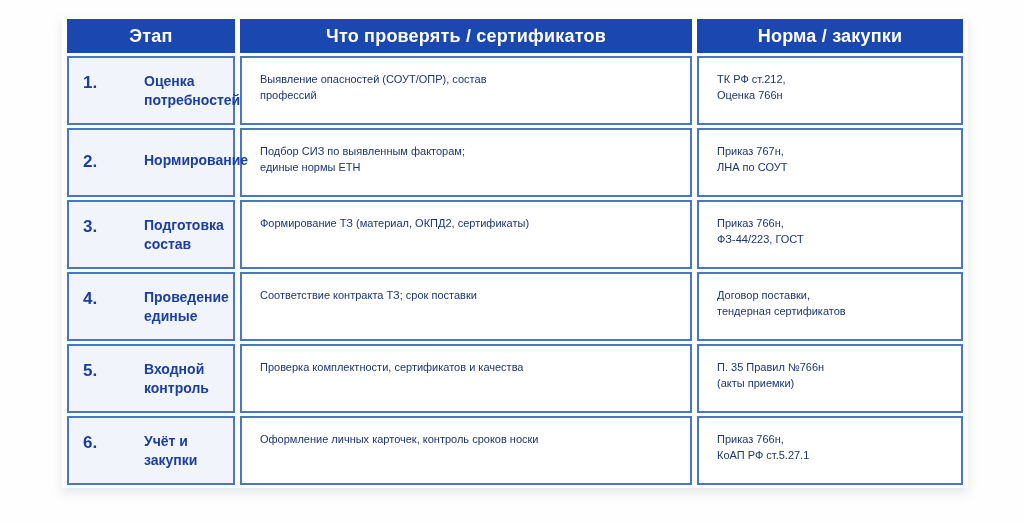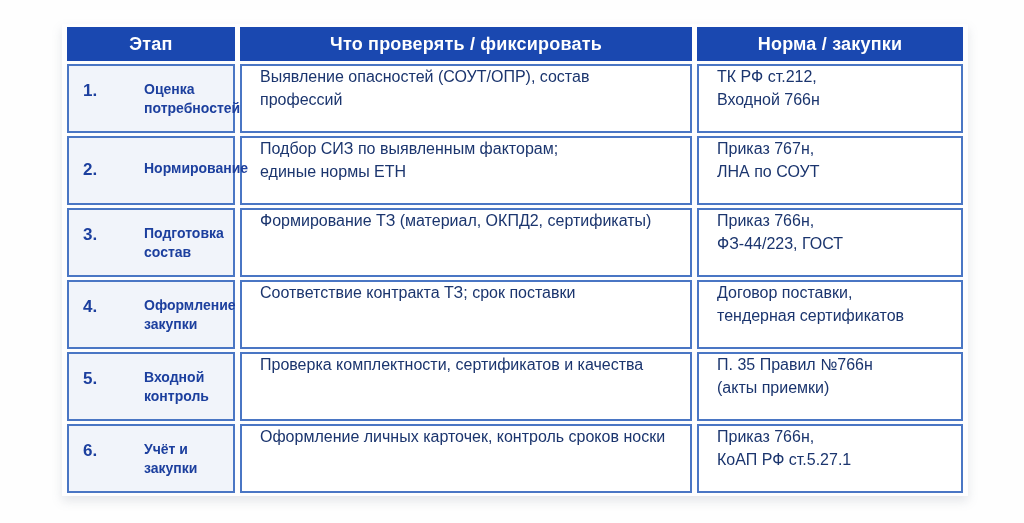--- a/index.html
+++ b/index.html
@@ -13,21 +13,21 @@
   }
   .slide {
     position: relative;
     width: 1024px;
     height: 523px;
     background: #fefefe;
   }
   .table-wrap {
     position: absolute;
     left: 62px;
-    top: 24px;
+    top: 16px;
     width: 906px;
   }
   table.siz-table {
     width: 906px;
     table-layout: fixed;
     border-collapse: separate;
     border-spacing: 5px 3px;
     box-shadow: 0 5px 10px rgba(110, 120, 140, 0.18);
   }
   col.c-stage { width: 168px; }
@@ -73,56 +73,56 @@
     font-size: 14px;
     font-weight: bold;
     line-height: 1.35;
     margin-left: 35px;
   }
 
   td.check, td.norm {
     background: #ffffff;
     vertical-align: top;
     color: #1b356e;
-    font-size: 16px;
+    font-size: 11px;
     line-height: 1.42;
-    padding: 0 12px 8px 18px;
+    padding: 14px 12px 8px 18px;
     white-space: pre-line;
   }
 </style>
 </head>
 <body>
 
 <div class="slide">
   <div class="table-wrap">
     <table class="siz-table">
       <colgroup>
         <col class="c-stage">
         <col class="c-check">
         <col class="c-norm">
       </colgroup>
       <thead>
         <tr>
           <th class="hdr">Этап</th>
-          <th class="hdr">Что проверять / фиксировать</th>
+          <th class="hdr">Что проверять / сертификатов</th>
           <th class="hdr">Норма / закупки</th>
         </tr>
       </thead>
       <tbody>
         <tr>
           <td class="stage">
             <div class="stage-wrap">
               <span class="stage-num">1.</span>
               <span class="stage-text">Оценка потребностей</span>
             </div>
           </td>
           <td class="check">Выявление опасностей (СОУТ/ОПР), состав
 профессий</td>
           <td class="norm">ТК РФ ст.212,
-Входной 766н</td>
+Оценка 766н</td>
         </tr>
         <tr>
           <td class="stage">
             <div class="stage-wrap">
               <span class="stage-num">2.</span>
               <span class="stage-text">Нормирование</span>
             </div>
           </td>
           <td class="check">Подбор СИЗ по выявленным факторам;
 единые нормы ЕТН</td>
@@ -137,21 +137,21 @@
             </div>
           </td>
           <td class="check">Формирование ТЗ (материал, ОКПД2, сертификаты)</td>
           <td class="norm">Приказ 766н,
 ФЗ-44/223, ГОСТ</td>
         </tr>
         <tr>
           <td class="stage">
             <div class="stage-wrap">
               <span class="stage-num">4.</span>
-              <span class="stage-text">Оформление закупки</span>
+              <span class="stage-text">Проведение единые</span>
             </div>
           </td>
           <td class="check">Соответствие контракта ТЗ; срок поставки</td>
           <td class="norm">Договор поставки,
 тендерная сертификатов</td>
         </tr>
         <tr>
           <td class="stage">
             <div class="stage-wrap">
               <span class="stage-num">5.</span>

